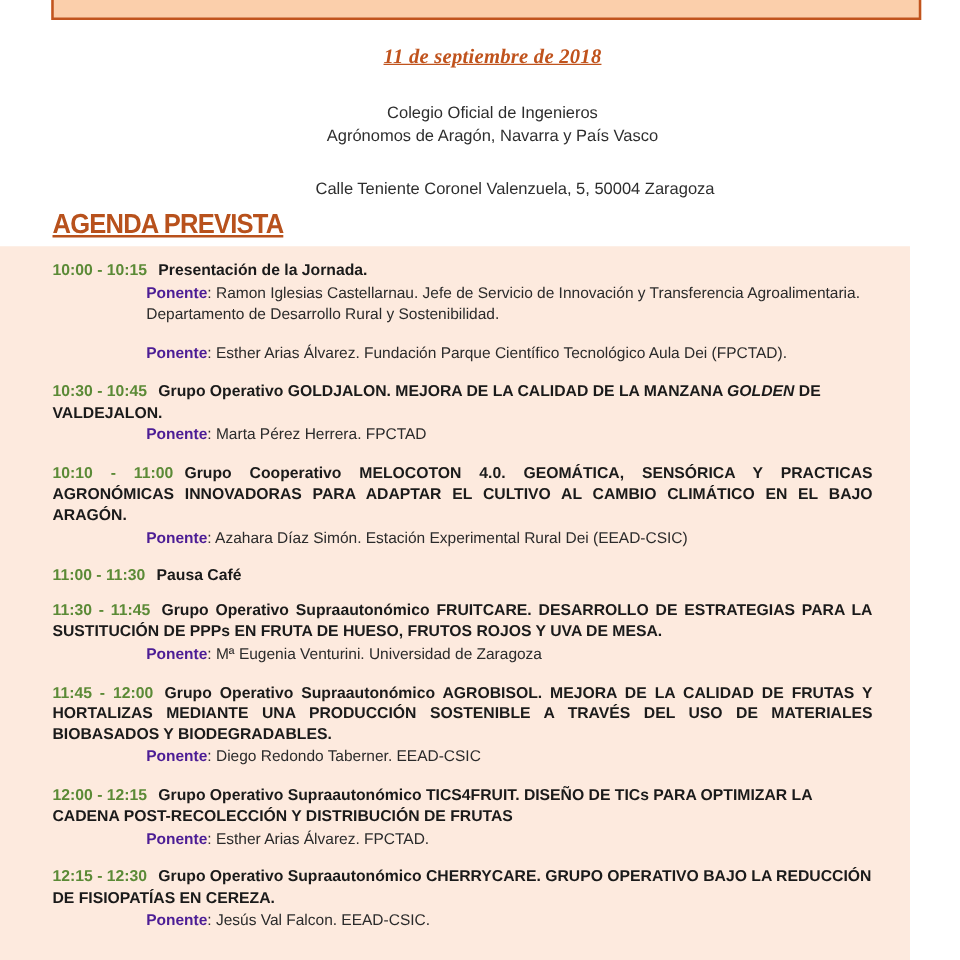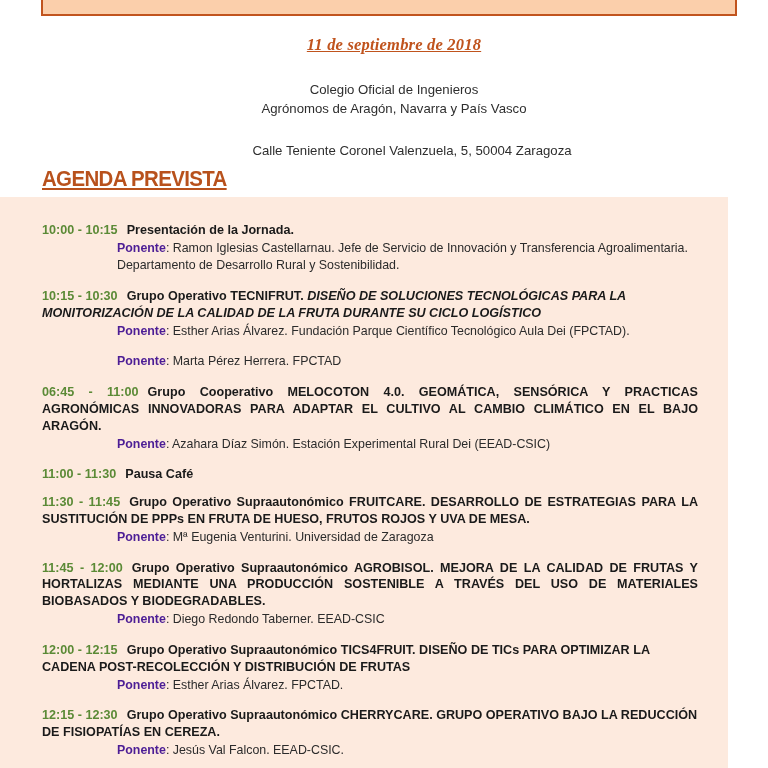--- a/index.html
+++ b/index.html
@@ -78,21 +78,21 @@
 
   
   #agenda-panel {
     position: absolute;
     left: 0;
     top: 197px;
     width: 728px;
     height: 571px;
     background: #fdeade;
     box-sizing: border-box;
-    padding: 25px 0 0 0;
+    padding: 11px 0 0 0;
   }
 
   .agenda-item {
     padding: 0 30px 0 42px;
     margin-bottom: 13px;
   }
   .agenda-item:last-child { margin-bottom: 0; }
 
   .item-line {
     font-size: 12.6px;
@@ -163,38 +163,37 @@
   <div class="agenda-item">
     <p class="item-line nojust">
       <span class="time">10:00 - 10:15</span><span class="gap"></span><span class="subject">Presentación de la Jornada.</span>
     </p>
     <p class="speaker">
       <span class="speaker-label">Ponente</span><span>: Ramon Iglesias Castellarnau. Jefe de Servicio de Innovación y Transferencia Agroalimentaria. Departamento de Desarrollo Rural y Sostenibilidad.</span>
     </p>
   </div>
 
   <div class="agenda-item">
-    <p class="item-line nojust">
-      <span class="time">10:15 - 10:30</span><span class="gap"></span><span class="subject">Grupo Operativo TECNIFRUT.</span>
-      <span class="subject-it">DISEÑO DE SOLUCIONES TECNOLÓGICAS PARA LA MONITORIZACIÓN DE LA CALIDAD DE LA FRUTA DURANTE SU CICLO LOGÍSTICO</span>
-    </p>
     <p class="speaker">
       <span class="speaker-label">Ponente</span><span>: Esther Arias Álvarez. Fundación Parque Científico Tecnológico Aula Dei (FPCTAD).</span>
     </p>
   </div>
 
   <div class="agenda-item">
+    <p class="item-line nojust">
+      <span class="time">10:30 - 10:45</span><span class="gap"></span><span class="subject">Grupo Operativo GOLDJALON.  MEJORA DE LA CALIDAD DE LA MANZANA </span><span class="word-it">GOLDEN</span><span class="subject"> DE VALDEJALON.</span>
+    </p>
     <p class="speaker">
       <span class="speaker-label">Ponente</span><span>: Marta Pérez Herrera. FPCTAD</span>
     </p>
   </div>
 
   <div class="agenda-item">
     <p class="item-line">
-      <span class="time">06:45 - 11:00</span><span class="gap"></span><span class="subject">Grupo Cooperativo MELOCOTON 4.0. GEOMÁTICA, SENSÓRICA Y PRACTICAS AGRONÓMICAS INNOVADORAS PARA ADAPTAR EL CULTIVO AL CAMBIO CLIMÁTICO EN EL BAJO ARAGÓN.</span>
+      <span class="time">10:10 - 11:00</span><span class="gap"></span><span class="subject">Grupo Cooperativo MELOCOTON 4.0. GEOMÁTICA, SENSÓRICA Y PRACTICAS AGRONÓMICAS INNOVADORAS PARA ADAPTAR EL CULTIVO AL CAMBIO CLIMÁTICO EN EL BAJO ARAGÓN.</span>
     </p>
     <p class="speaker">
       <span class="speaker-label">Ponente</span><span>: Azahara Díaz Simón. Estación Experimental Rural Dei (EEAD-CSIC)</span>
     </p>
   </div>
 
   <div class="agenda-item tight">
     <p class="item-line nojust">
       <span class="time">11:00 - 11:30</span><span class="gap"></span><span class="subject">Pausa Café</span>
     </p>

